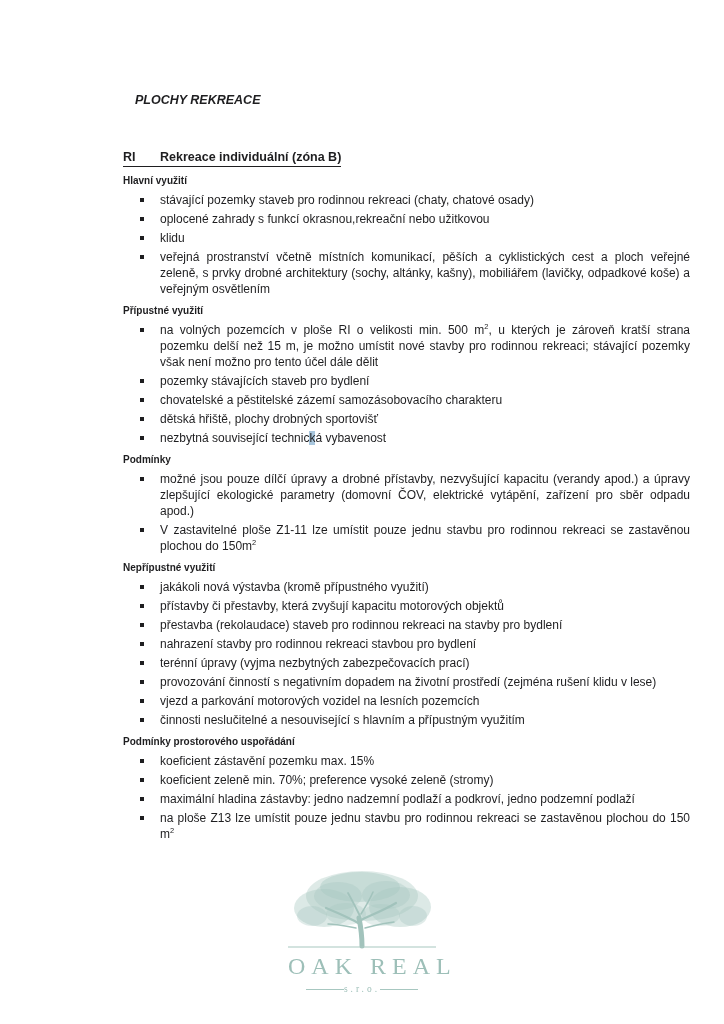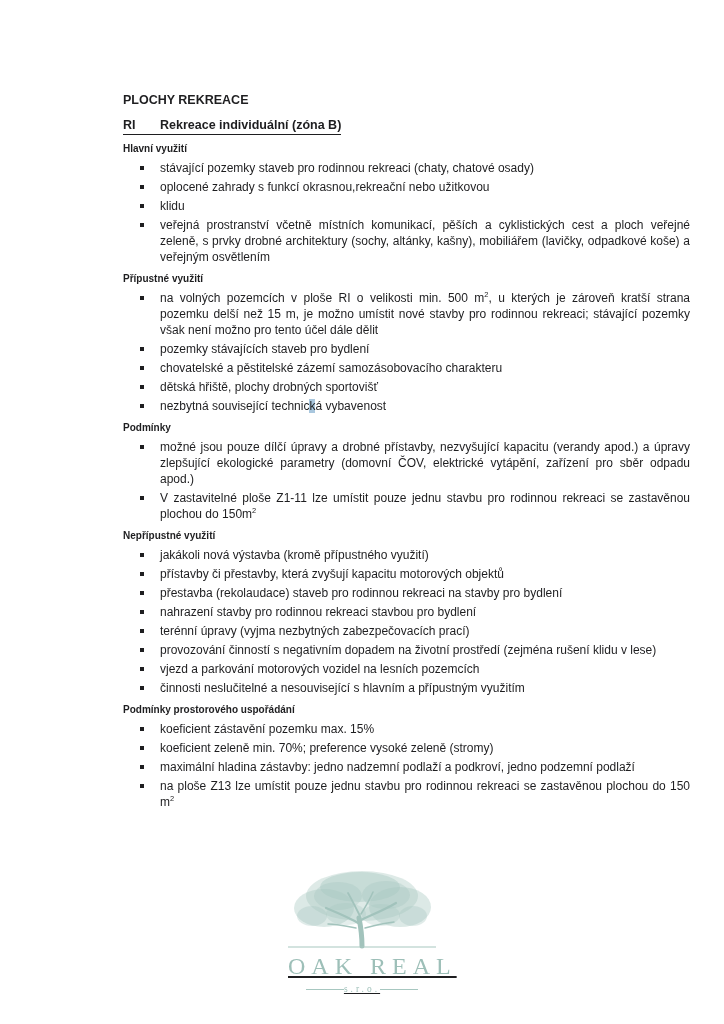--- a/index.html
+++ b/index.html
@@ -19,31 +19,33 @@
     position: absolute;
     top: 92px;
     left: 123px;
     width: 567px;
     font-size: 12px;
     line-height: 16px;
   }
   .doc-title {
     font-weight: bold;
     font-size: 12.5px;
-    margin: 0 0 9px 0;
+    margin: 0 0 9px 12px;
+    font-style: italic;
   }
   .doc-subtitle {
     font-weight: bold;
     font-size: 12.5px;
     margin: 0 0 6px 0;
   }
   .doc-subtitle .uline {
     display: inline-block;
     border-bottom: 1.6px solid #1e1e20;
     padding-bottom: 1px;
+    margin-top: 32px;
   }
   .doc-subtitle .zone-code {
     display: inline-block;
     width: 37px;
   }
   .section-heading {
     font-weight: bold;
     font-size: 10px;
     margin: 6px 0 3px 0;
   }
@@ -78,21 +80,20 @@
     background: #a9c7de;
   }
   
   .logo {
     position: absolute;
     top: 866px;
     left: 50%;
     transform: translateX(-50%);
     width: 160px;
     text-align: center;
-    text-decoration: underline;
   }
   .logo svg {
     display: block;
     margin: 0 auto;
   }
   .logo-name {
     font-family: "Liberation Serif", serif;
     font-size: 24px;
     letter-spacing: 6px;
     color: #9dbfb8;

